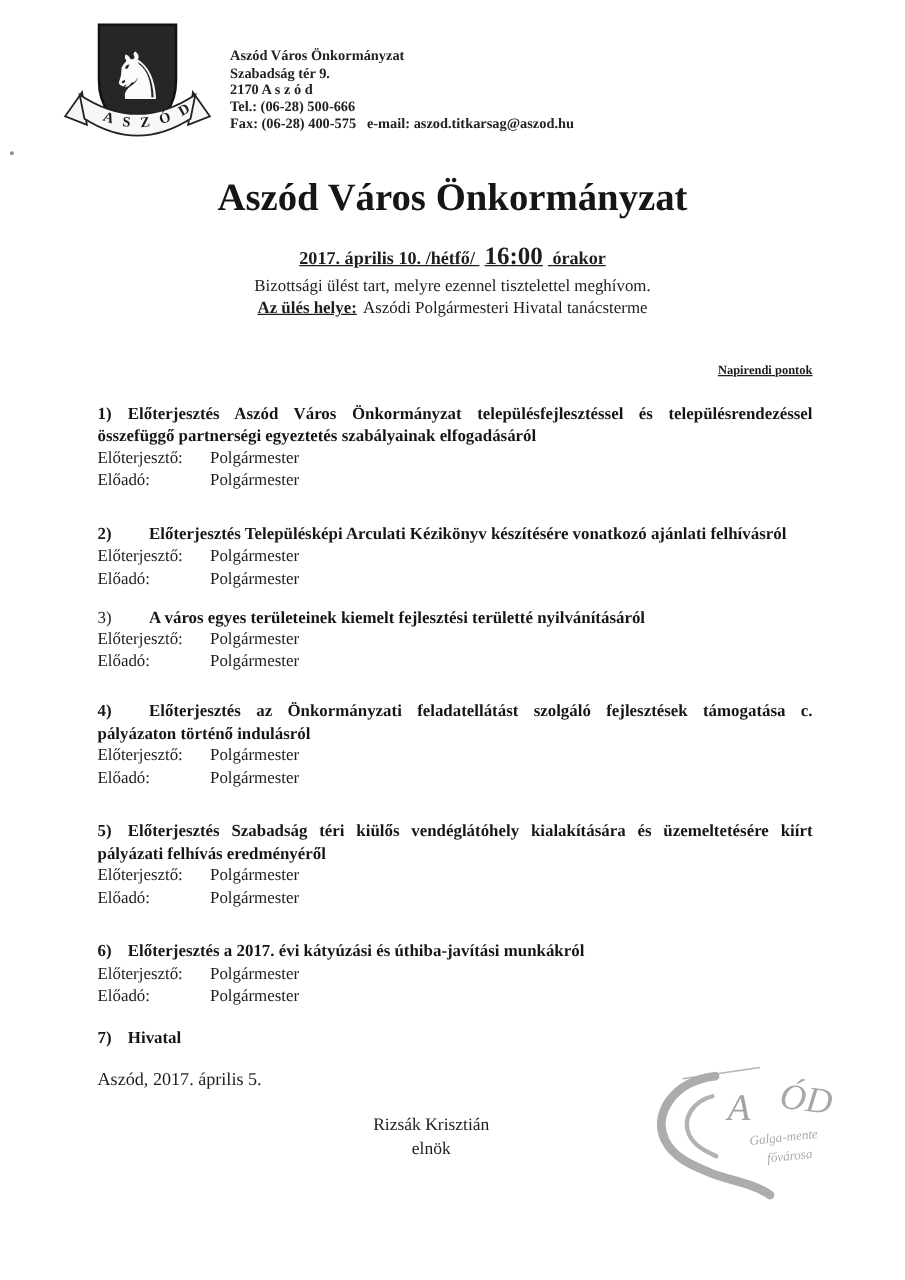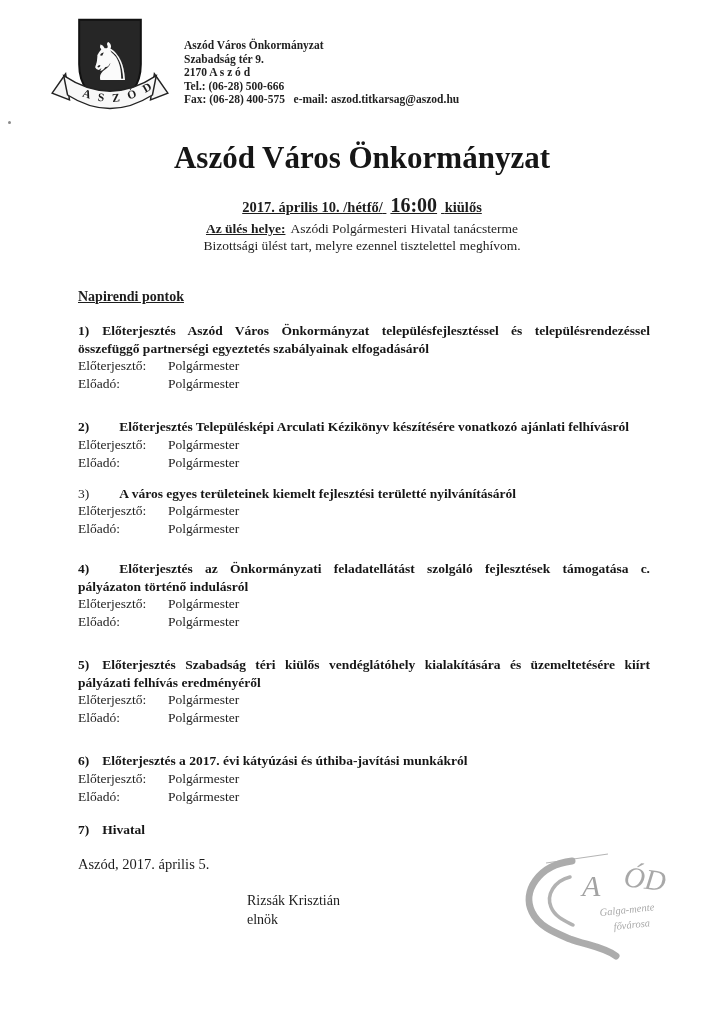--- a/index.html
+++ b/index.html
@@ -23,35 +23,35 @@
   .meghivo { text-align: center; font-size: 27px; font-weight: bold; letter-spacing: 13px; padding-left: 13px; margin: 17px 0 0; line-height: 32px; color: #161616; }
 
   
   .intro { text-align: center; margin-top: 16px; font-size: 13.5px; line-height: 17px; }
   .dateline { font-size: 14.5px; font-weight: bold; text-decoration: underline; line-height: 26px; }
   .dateline .time { font-size: 20px; margin: 0 4px; }
   .loc-label { font-weight: bold; text-decoration: underline; margin-right: 5px; }
 
   
   .agenda { margin: 34px 0 0 78px; width: 572px; font-size: 13.5px; }
-  .agenda-heading { font-size: 14px; font-weight: bold; text-decoration: underline; line-height: 18px; }
+  .agenda-heading { font-size: 10px; font-weight: bold; text-decoration: underline; line-height: 18px; text-align: right; }
   .item { margin-top: 25px; }
   .item.first { margin-top: 16px; }
   .item-title { margin: 0; font-weight: bold; text-align: justify; line-height: 17.5px; color: #161616; }
   .item-num { margin-right: 13px; }
   .gap-wide .item-num { margin-right: 30px; }
   .num-regular .item-num { font-weight: normal; color: #1d1d1d; }
   .meta { display: flex; line-height: 18px; margin: 0; font-weight: normal; }
   .meta-label { width: 90px; flex: 0 0 90px; }
   .item-egyebek { margin-top: 15px; }
 
   .dateplace { margin: 17px 0 0 78px; font-size: 14.5px; line-height: 18px; }
 
   
-  .signature { position: absolute; top: 891px; left: 247px; width: 196px; font-size: 14px; line-height: 19px; }
+  .signature { position: absolute; top: 891px; left: 247px; width: 196px; text-align: center; font-size: 14px; line-height: 19px; }
 
   
   .stamp { position: absolute; top: 850px; left: 510px; width: 160px; height: 115px; opacity: 0.82; }
   .stamp svg { width: 100%; height: 100%; display: block; }
 
   .scan-dot { position: absolute; left: 8px; top: 121px; width: 3px; height: 3px; background: #8a8a8a; border-radius: 50%; }
 </style>
 </head>
 <body>
 
@@ -80,26 +80,26 @@
       <div>Fax: (06-28) 400-575   e-mail: aszod.titkarsag@aszod.hu</div>
     </div>
   </div>
 
   <div class="page-title">Aszód Város Önkormányzat</div>
 
   <div class="intro">
     <div class="dateline">
       <span>2017. április 10. /hétfő/</span>
       <span class="time">16:00</span>
-      <span>kiülős</span>
+      <span>órakor</span>
     </div>
+    <div>Bizottsági ülést tart, melyre ezennel tisztelettel meghívom.</div>
     <div>
       <span class="loc-label">Az ülés helye:</span><span>Aszódi Polgármesteri Hivatal tanácsterme</span>
     </div>
-    <div>Bizottsági ülést tart, melyre ezennel tisztelettel meghívom.</div>
   </div>
 
   <div class="agenda">
     <div class="agenda-heading">Napirendi pontok</div>
 
     <div class="item first">
       <p class="item-title"><span class="item-num">1)</span><span>Előterjesztés Aszód Város Önkormányzat településfejlesztéssel és településrendezéssel összefüggő partnerségi egyeztetés szabályainak elfogadásáról</span></p>
       <div class="meta">
           <span class="meta-label">Előterjesztő:</span>
           <span>Polgármester</span>

